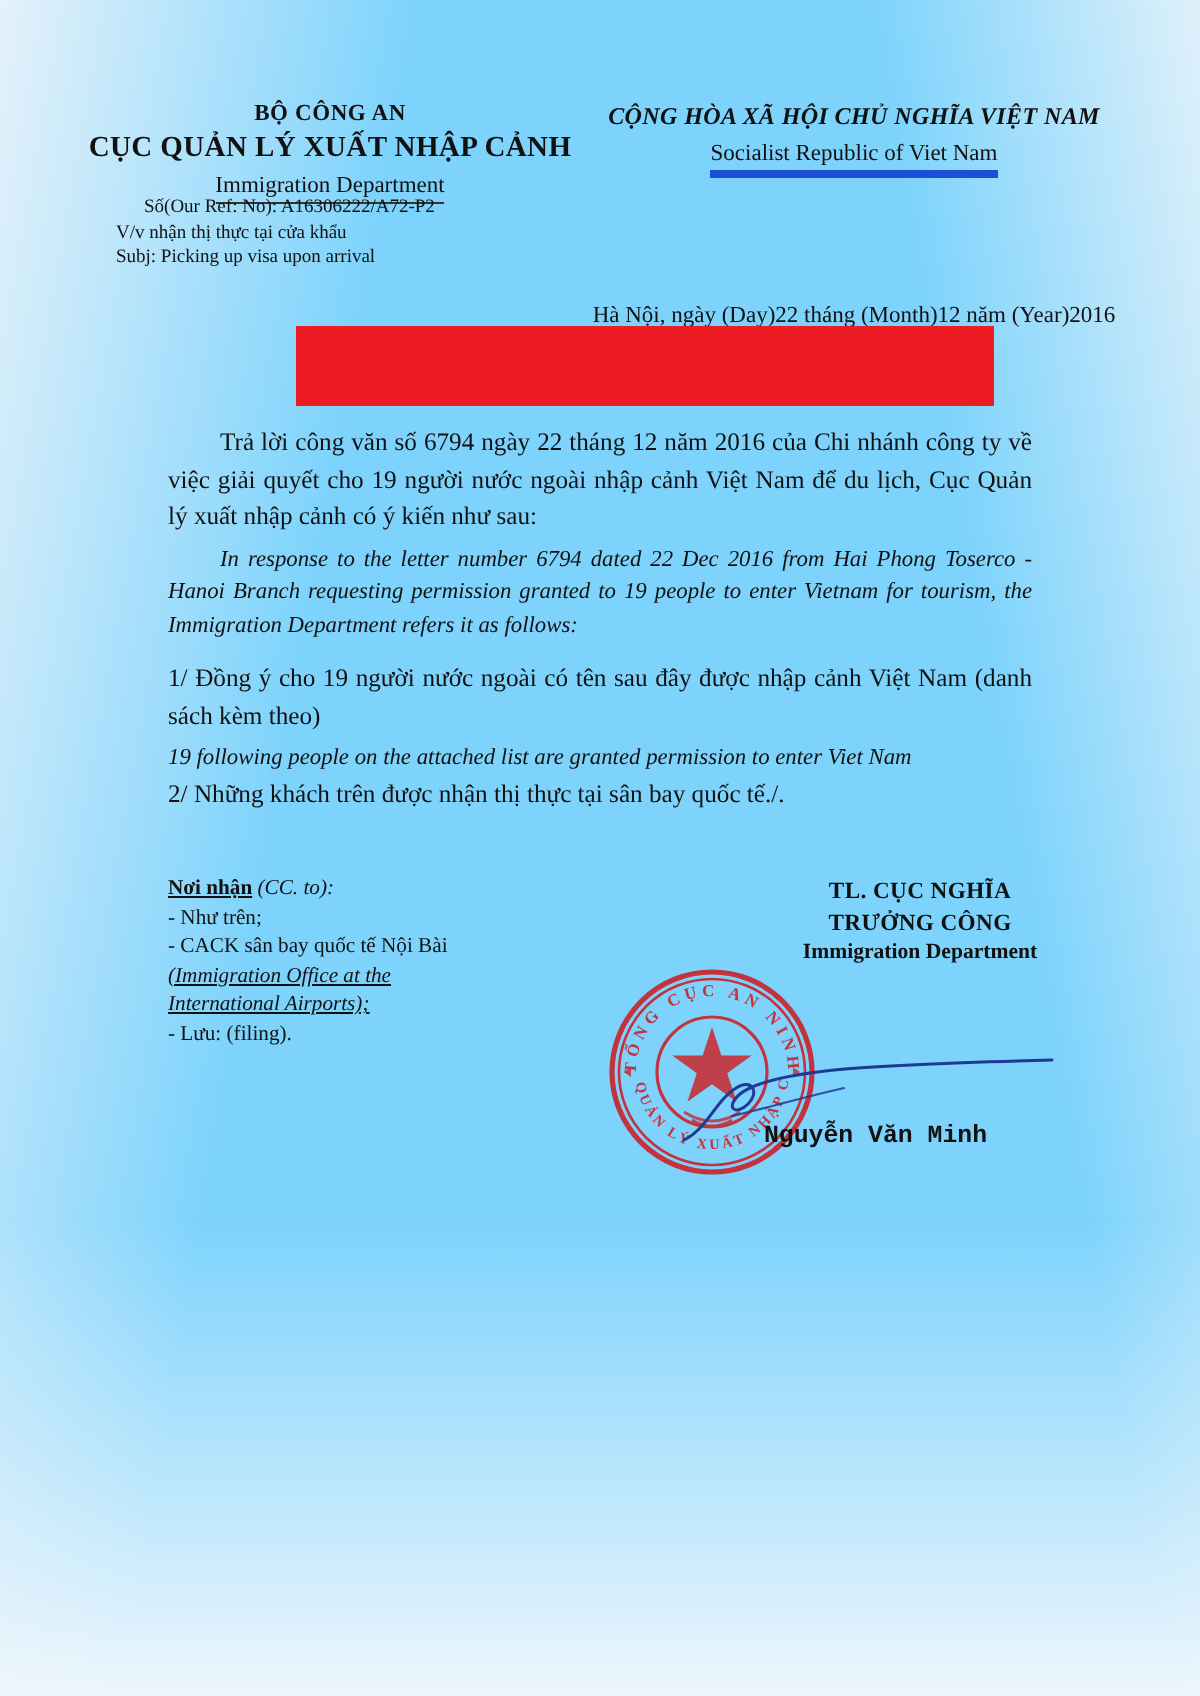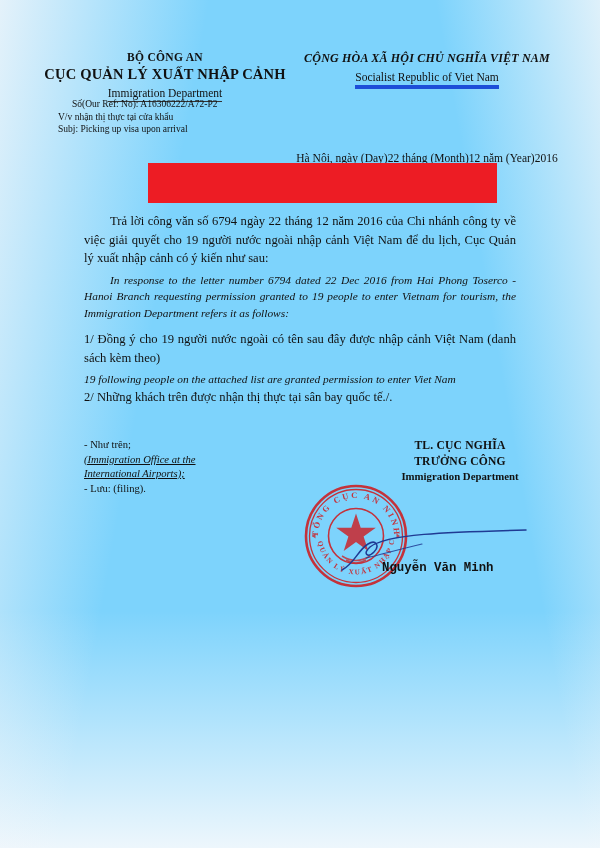--- a/index.html
+++ b/index.html
@@ -266,21 +266,26 @@
     <p class="en indent">In response to the letter number 6794 dated 22 Dec 2016 from Hai Phong Toserco  - Hanoi Branch requesting permission granted to 19 people to enter Vietnam for tourism, the Immigration Department refers it as follows:</p>
     <div class="gap-md"></div>
     <p class="vn">1/ Đồng ý cho 19 người nước ngoài có tên sau đây được nhập cảnh Việt Nam (danh sách kèm theo)</p>
     <div class="gap-sm"></div>
     <p class="en">19 following people on the attached list are granted permission to enter Viet Nam</p>
     <p class="vn">2/ Những khách trên được nhận thị thực tại sân bay quốc tế./.</p>
     <div class="gap-sm"></div>
   </div>
 
   <div class="cc-block">
+    <div>
+      <span class="cc-title">Nơi nhận</span>
+      <span class="cc-title-note">(CC. to):</span>
+    </div>
     <div class="cc-item">- Như trên;</div>
+    <div class="cc-item">- CACK sân bay quốc tế  Nội Bài</div>
     <div class="cc-item cc-em">(Immigration Office at the</div>
     <div class="cc-item cc-em">International Airports);</div>
     <div class="cc-item">- Lưu: (filing).</div>
   </div>
 
   <div class="sign-block">
     <div class="sign-l1">TL. CỤC NGHĨA</div>
     <div class="sign-l2">TRƯỞNG CÔNG</div>
     <div class="sign-l3">Immigration Department</div>
   </div>

